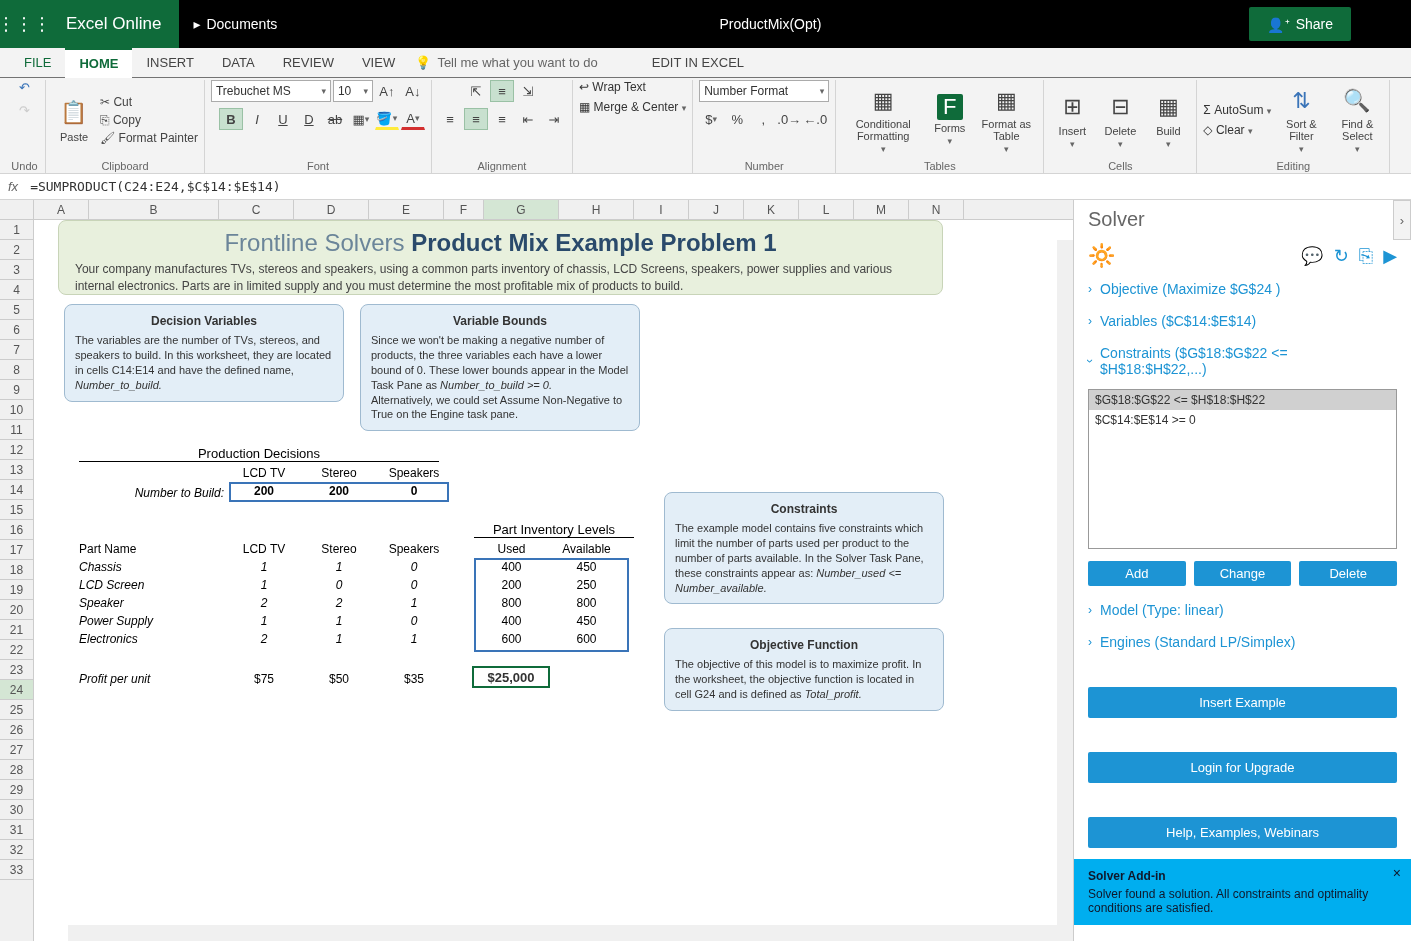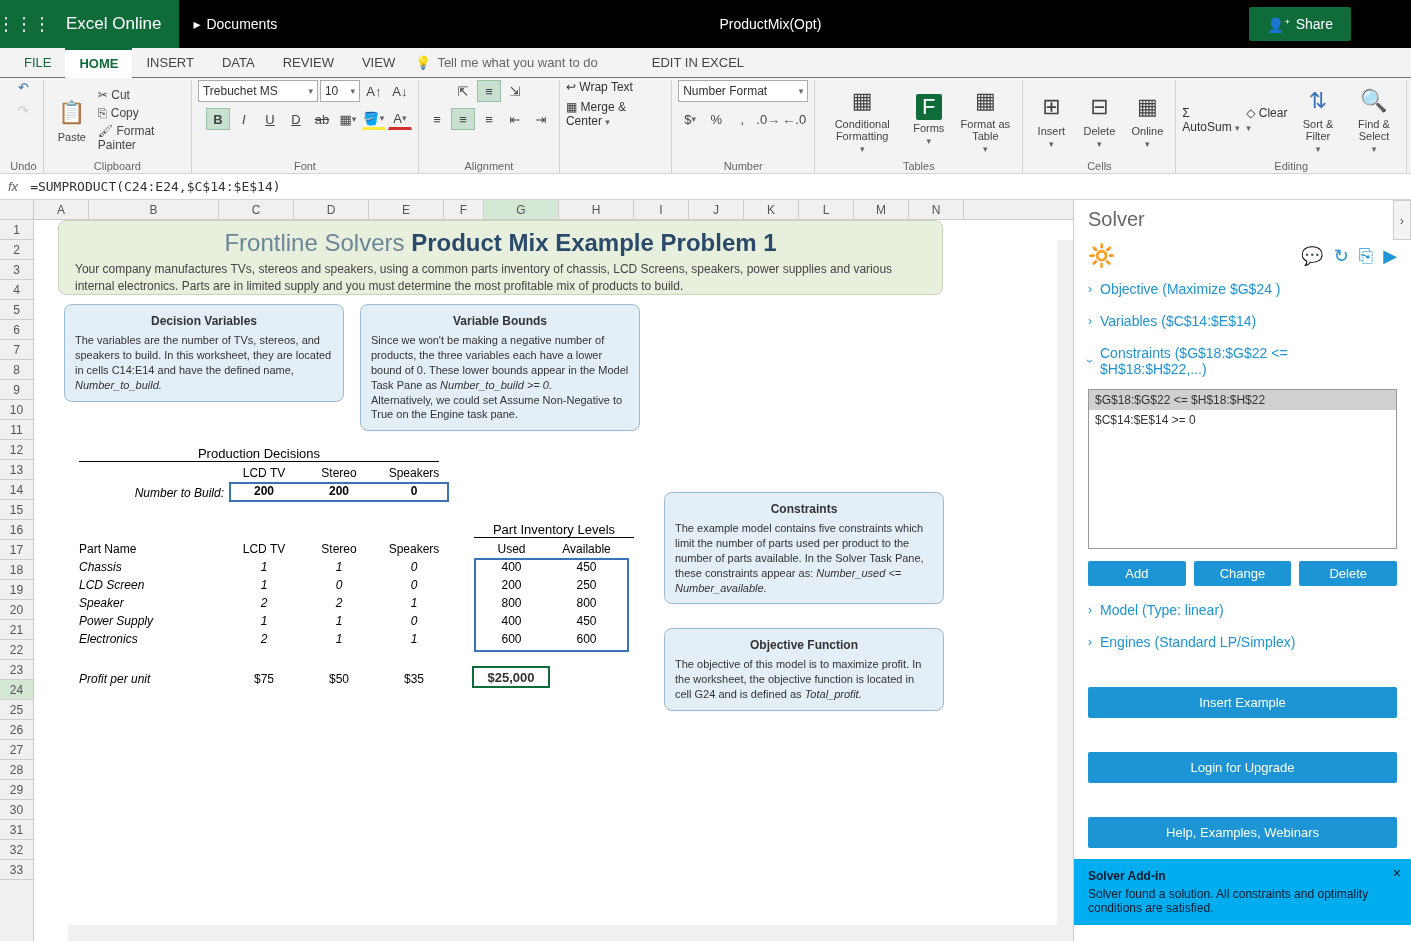--- a/index.html
+++ b/index.html
@@ -227,29 +227,29 @@
           <span>Insert</span>
           <span class="caret">▾</span>
         </div>
       <div class="rbtn">
           <div class="ico">⊟</div>
           <span>Delete</span>
           <span class="caret">▾</span>
         </div>
       <div class="rbtn">
           <div class="ico">▦</div>
-          <span>Online</span>
+          <span>Build</span>
           <span class="caret">▾</span>
         </div>
     </div>
     <div class="lbl">Cells</div>
   </div>
   <div class="rgroup">
     <div class="body">
-      <div style="display:flex;flex-direction:row;gap:6px;font-size:12px">
+      <div style="display:flex;flex-direction:column;gap:6px;font-size:12px">
         <div>Σ <span>AutoSum</span> <span class="caret">▾</span></div>
         <div>◇ <span>Clear</span> <span class="caret">▾</span></div>
       </div>
       <div class="rbtn">
           <div class="ico" style="color:#3a74b8">⇅</div>
           <span style="width:40px;text-align:center">Sort &amp; Filter</span>
           <span class="caret">▾</span>
         </div>
       <div class="rbtn">
           <div class="ico" style="color:#3a74b8">🔍</div>

